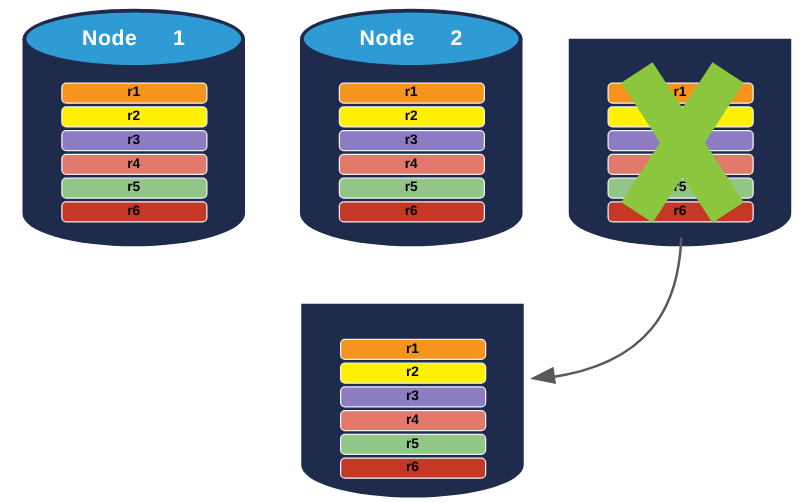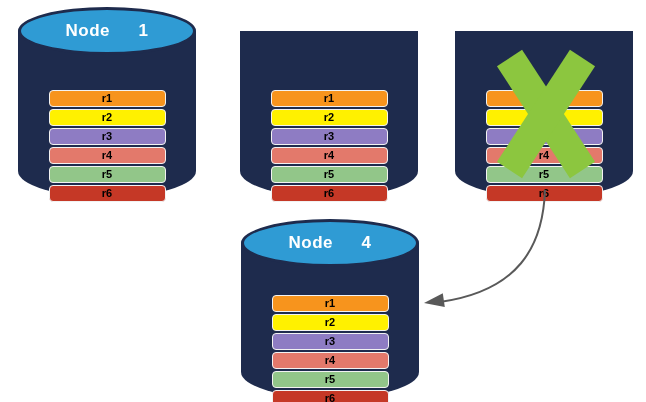--- a/index.html
+++ b/index.html
@@ -48,21 +48,20 @@
     font-weight: bold;
     word-spacing: 9px;
     letter-spacing: 0.5px;
     white-space: pre;
   }
   .bars {
     position: absolute;
     top: 59px;
     left: 0; right: 0;
     z-index: 1;
-    margin-top: 24px;
   }
   .node.short .bars { top: 52px; }
   .bar {
     width: 115px;
     height: 15px;
     margin: 0 auto 2px auto;
     box-sizing: content-box;
     border: 1px solid var(--bar_border, #f2f2f2);
     border-radius: 4px;
     display: flex;
@@ -130,20 +129,23 @@
           <span class="replica-label">r5</span>
         </div>
       <div class="bar" style="background: rgb(197, 56, 38);">
           <span class="replica-label">r6</span>
         </div>
     </div>
   </div>
 
   <div class="node" style="left:240px; top:7px;">
     <div class="cyl-body"></div>
+    <div class="cyl-top">
+      <span class="node-title">Node  2</span>
+    </div>
     <div class="bars">
       <div class="bar" style="background: rgb(247, 148, 29);">
           <span class="replica-label">r1</span>
         </div>
       <div class="bar" style="background: rgb(255, 241, 0);">
           <span class="replica-label">r2</span>
         </div>
       <div class="bar" style="background: rgb(142, 124, 195);">
           <span class="replica-label">r3</span>
         </div>
@@ -182,23 +184,20 @@
         </div>
     </div>
     <svg class="x-overlay" width="98" height="128" viewBox="0 0 98 128">
       <line class="x-line" x1="12.5" y1="8" x2="85.5" y2="120"></line>
       <line class="x-line" x1="85.5" y1="8" x2="12.5" y2="120"></line>
     </svg>
   </div>
 
   <div class="node short" style="left:241px; top:219px;">
     <div class="cyl-body"></div>
-    <div class="cyl-top">
-      <span class="node-title">Node  4</span>
-    </div>
     <div class="bars">
       <div class="bar" style="background: rgb(247, 148, 29);">
           <span class="replica-label">r1</span>
         </div>
       <div class="bar" style="background: rgb(255, 241, 0);">
           <span class="replica-label">r2</span>
         </div>
       <div class="bar" style="background: rgb(142, 124, 195);">
           <span class="replica-label">r3</span>
         </div>

